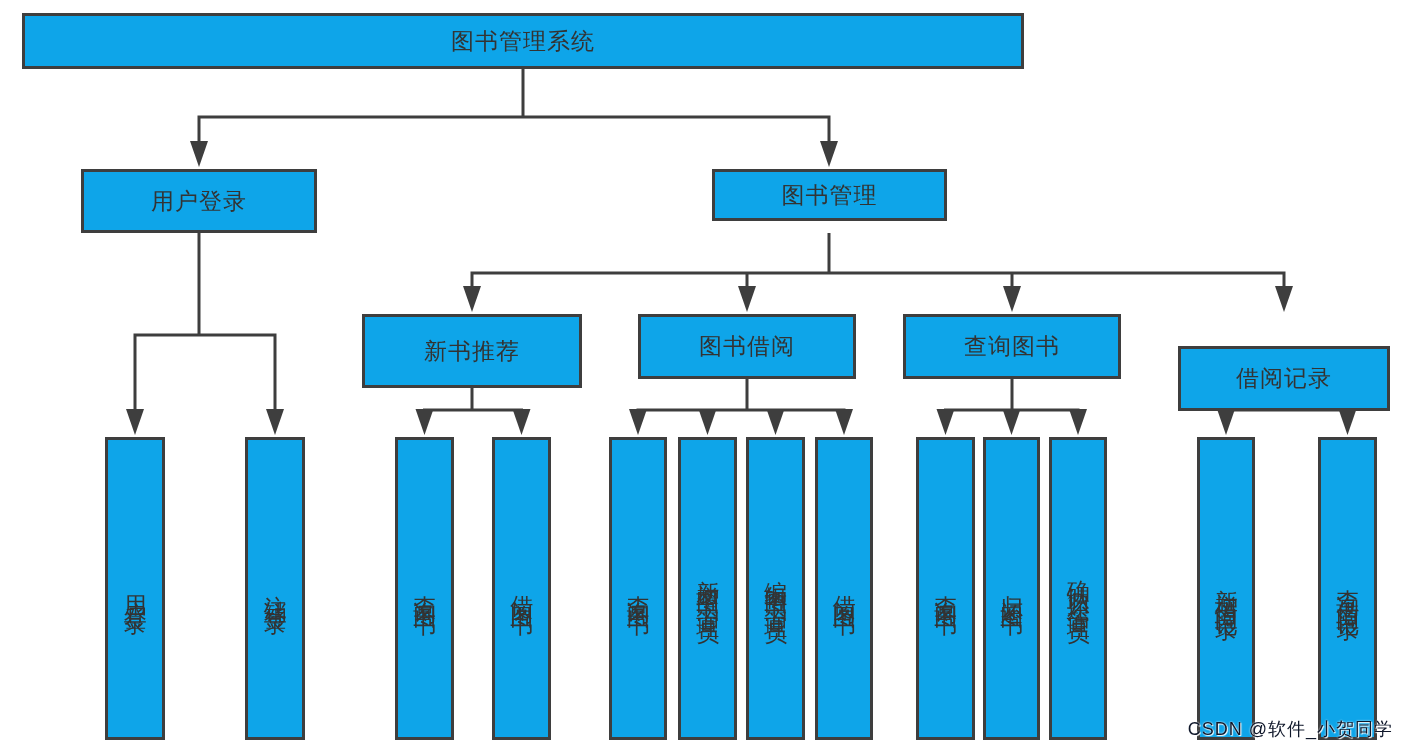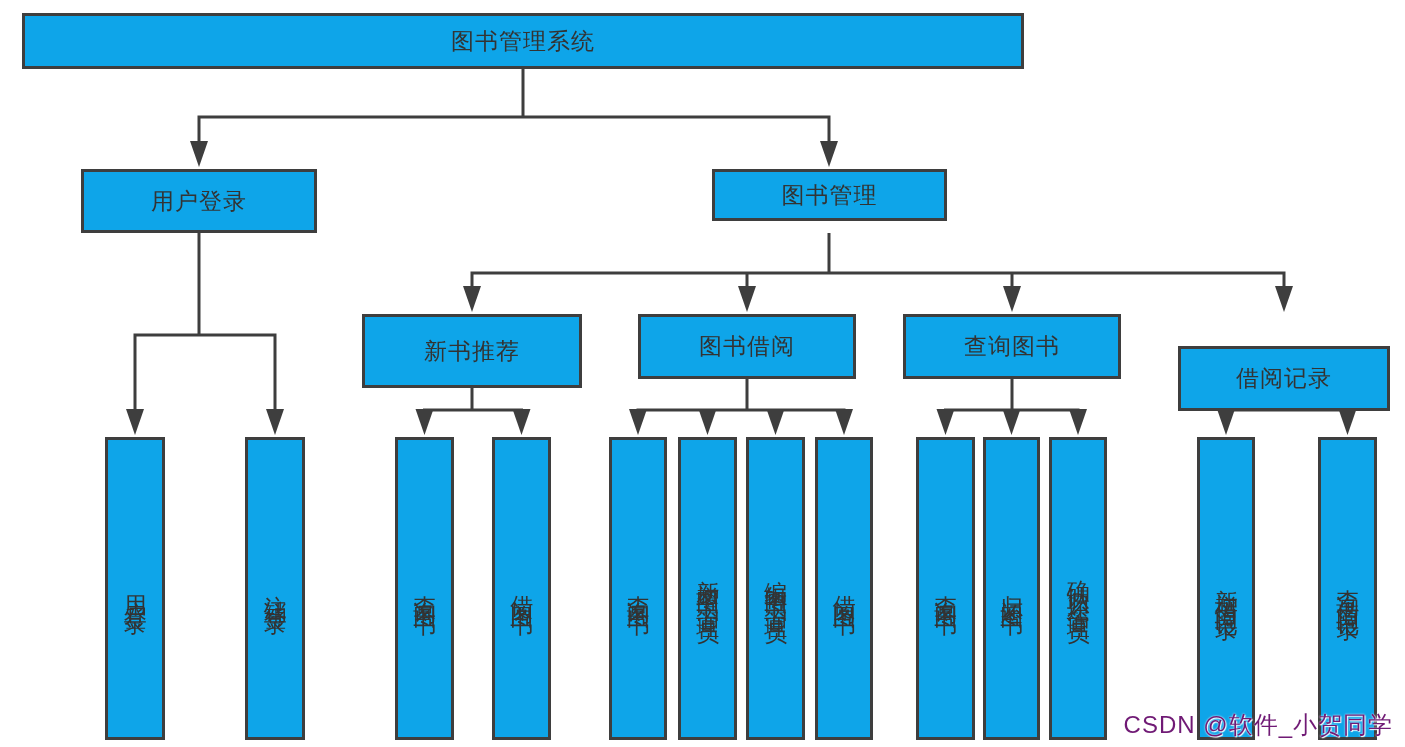--- a/index.html
+++ b/index.html
@@ -37,23 +37,23 @@
     writing-mode: vertical-rl;
     text-orientation: mixed;
     letter-spacing: 6px;
     line-height: 1.2;
   }
   .watermark {
     position: absolute;
     right: 12px;
     bottom: 6px;
     z-index: 3;
-    font-size: 24px;
+    font-size: 18px;
     letter-spacing: 1px;
-    color: #701a75;
+    color: #0f172a;
     text-shadow: 0 0 2px #ffffff, 1px 1px 1px #ffffff;
     white-space: nowrap;
   }
 </style>
 </head>
 <body>
 
 <div class="canvas">
 
   <svg class="connectors" viewBox="0 0 1405 747" xmlns="http://www.w3.org/2000/svg">

